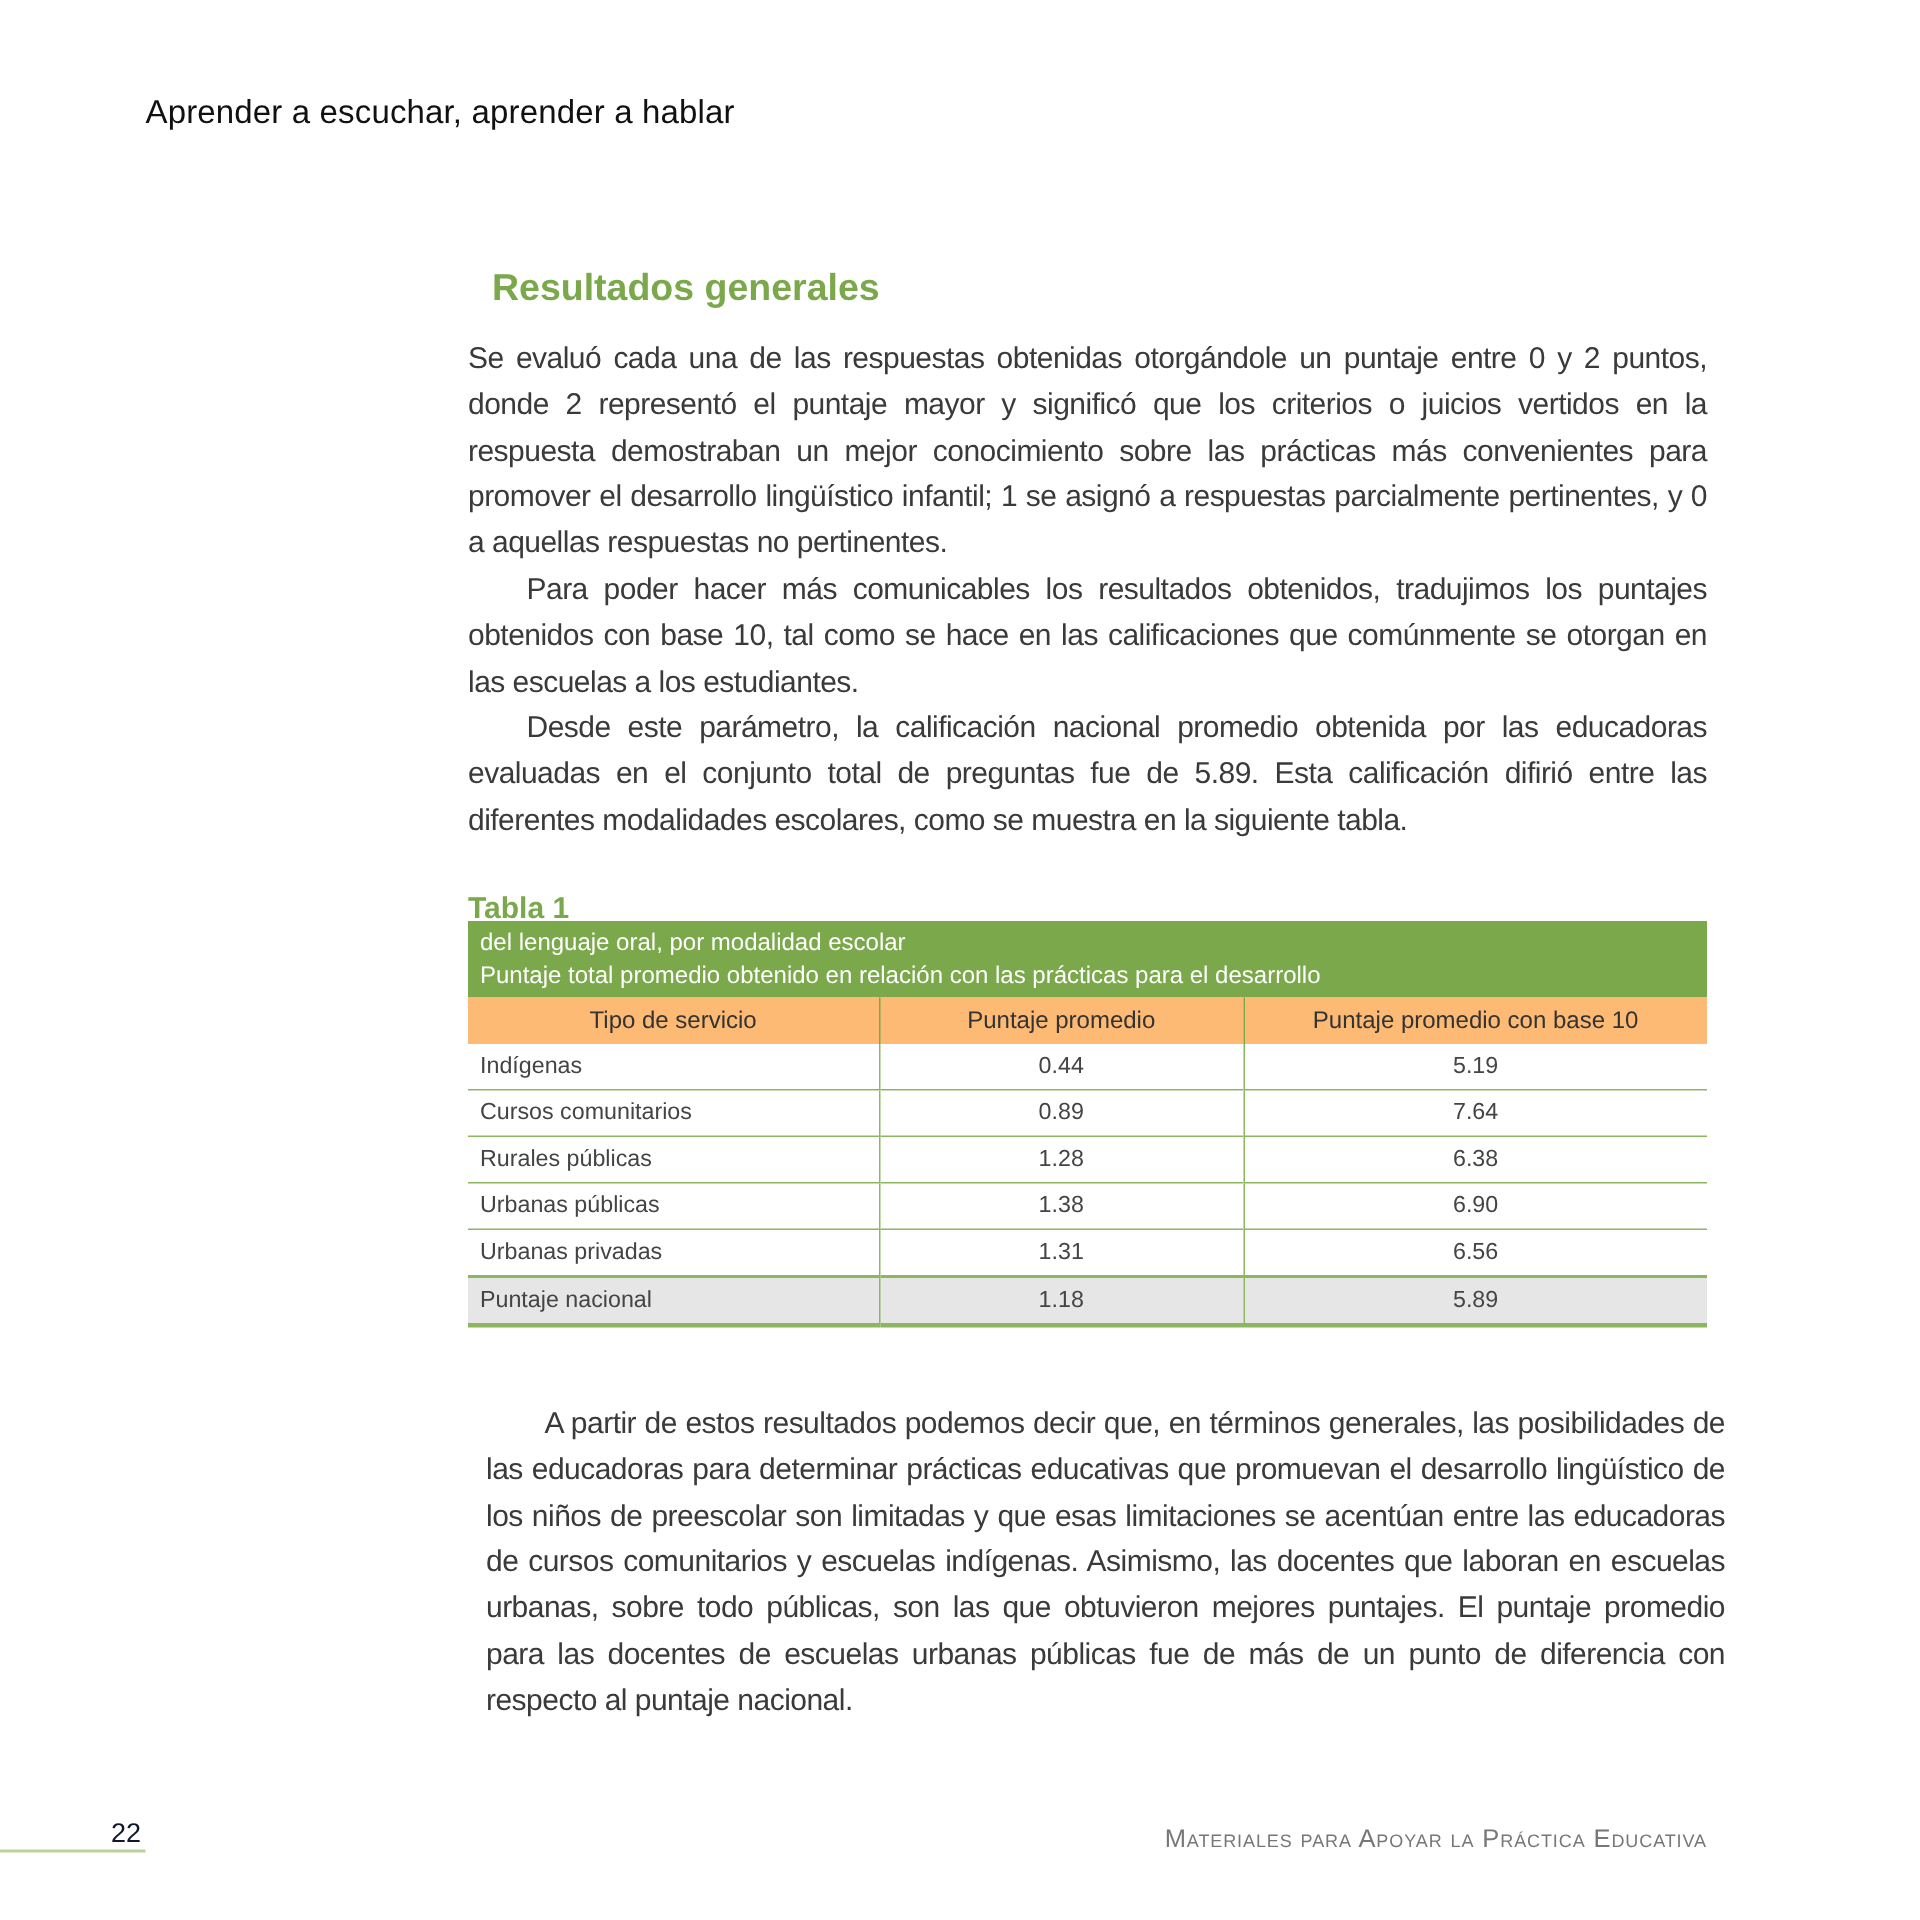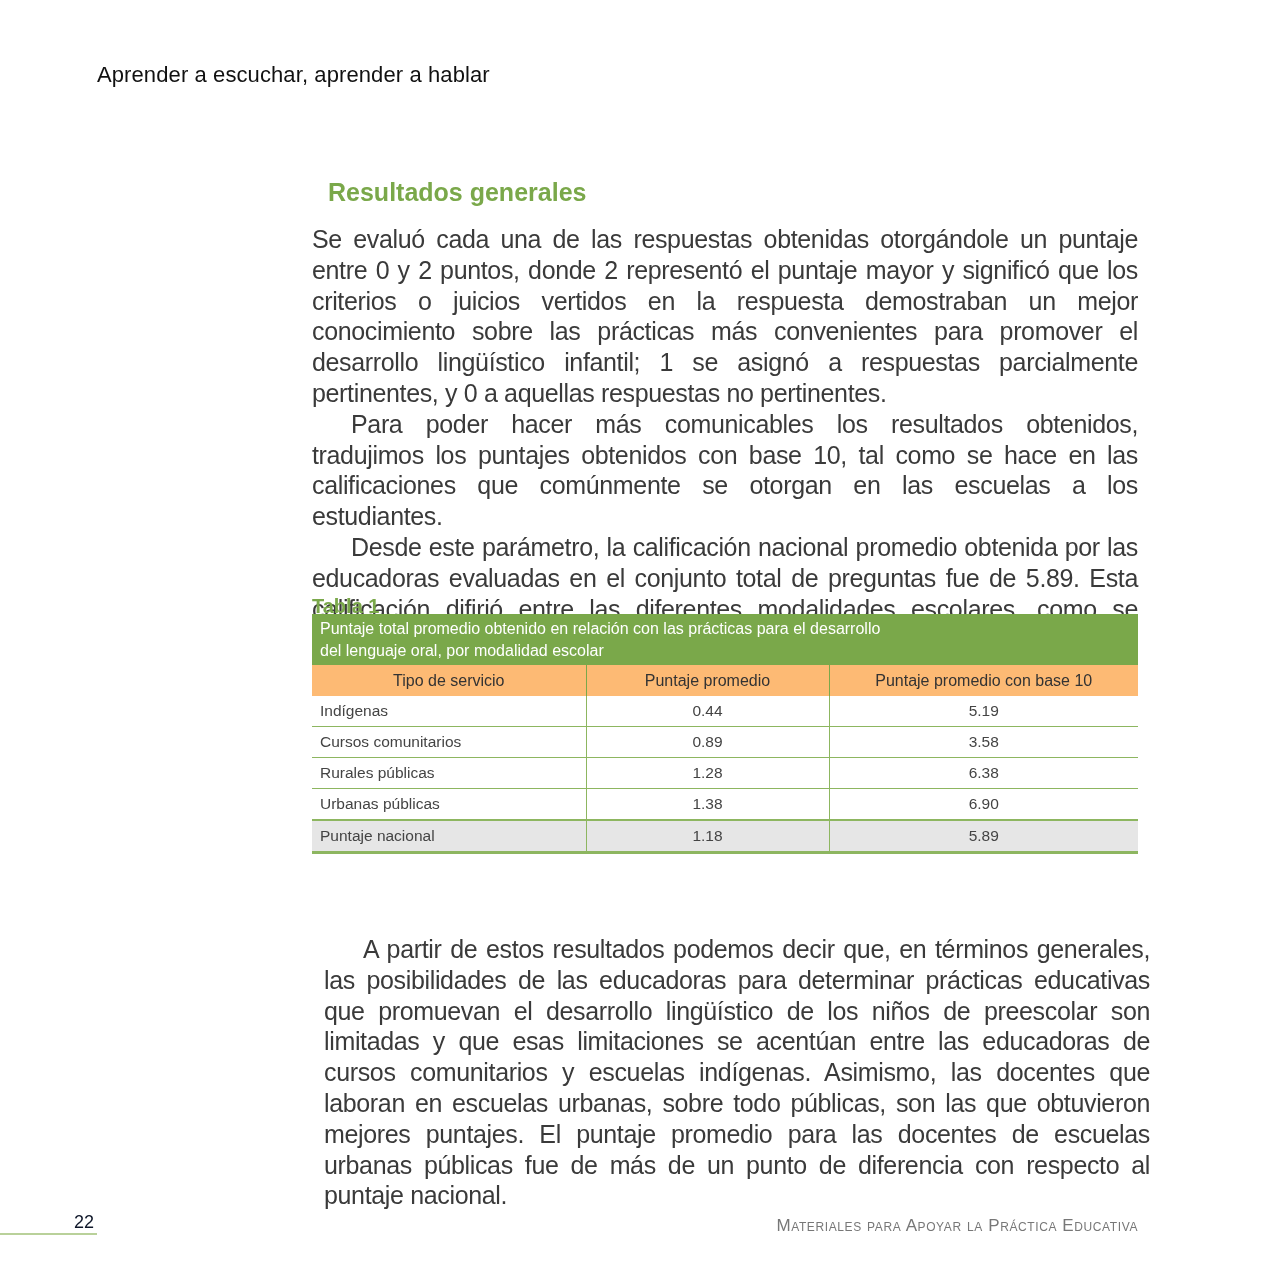--- a/index.html
+++ b/index.html
@@ -2,21 +2,21 @@
 <html><head>
 <meta charset="utf-8">
 <style>
   html, body { margin: 0; padding: 0; background: #ffffff; }
   body { width: 1280px; height: 1280px; position: relative; overflow: hidden; font-family: "Liberation Sans", sans-serif; }
 
   .running-head { position: absolute; left: 97px; top: 62px; font-size: 22px; color: #111; letter-spacing: 0.1px; }
 
   .content { position: absolute; left: 312px; top: 160px; width: 826px; }
   .section-title { font-size: 25px; font-weight: bold; color: #7aa84a; margin: 16px; line-height: 32px; }
-  .para { font-size: 25px; line-height: 30.8px; color: #3a3a3a; text-align: justify; margin: 0; letter-spacing: -0.35px; font-family: "Liberation Sans Narrow", "Liberation Sans", sans-serif; }
+  .para { font-size: 20px; line-height: 30.8px; color: #3a3a3a; text-align: justify; margin: 0; letter-spacing: -0.35px; font-family: "Liberation Sans Narrow", "Liberation Sans", sans-serif; }
   .para.indent { text-indent: 39px; }
 
   .table-block { position: absolute; left: 312px; top: 596px; width: 826px; }
   .table-label { font-size: 20px; font-weight: bold; color: #7aa84a; line-height: 20px; height: 18px; overflow: hidden; }
   .table-caption { background: #7aa84a; color: #ffffff; font-size: 16px; line-height: 22px; padding: 4px 8px 3px 8px; }
   table.data { width: 100%; border-collapse: collapse; font-size: 15.5px; }
   table.data th { background: #fdba74; color: #333; font-weight: normal; height: 31px; padding: 0; font-size: 16px; border-left: 1px solid #7aa84a; }
   table.data th:first-child { border-left: none; }
   table.data td { height: 30px; padding: 0; color: #444; border-top: 1px solid #8db660; border-left: 1px solid #8db660; }
   table.data td:first-child { border-left: none; padding-left: 8px; text-align: left; }
@@ -39,22 +39,22 @@
 <div class="content">
   <h2 class="section-title">Resultados generales</h2>
   <p class="para">Se evaluó cada una de las respuestas obtenidas otorgándole un puntaje entre 0 y 2 puntos, donde 2 representó el puntaje mayor y significó que los criterios o juicios vertidos en la respuesta demostraban un mejor conocimiento sobre las prácticas más convenientes para promover el desarrollo lingüístico infantil; 1 se asignó a respuestas parcialmente pertinentes, y 0 a aquellas respuestas no pertinentes.</p>
   <p class="para indent">Para poder hacer más comunicables los resultados obtenidos, tradujimos los puntajes obtenidos con base 10, tal como se hace en las calificaciones que comúnmente se otorgan en las escuelas a los estudiantes.</p>
   <p class="para indent">Desde este parámetro, la calificación nacional promedio obtenida por las educadoras evaluadas en el conjunto total de preguntas fue de 5.89. Esta calificación difirió entre las diferentes modalidades escolares, como se muestra en la siguiente tabla.</p>
 </div>
 
 <div class="table-block">
   <div class="table-label">Tabla 1</div>
   <div class="table-caption">
+    <div>del lenguaje oral, por modalidad escolar</div>
     <div>Puntaje total promedio obtenido en relación con las prácticas para el desarrollo</div>
-    <div>del lenguaje oral, por modalidad escolar</div>
   </div>
   <table class="data">
     <colgroup>
         <col class="c1">
         <col class="c2">
         <col class="c3">
       </colgroup>
     <thead>
       <tr>
         <th>Tipo de servicio</th>
@@ -64,31 +64,36 @@
     </thead>
     <tbody>
       <tr>
         <td>Indígenas</td>
         <td class="num">0.44</td>
         <td class="num">5.19</td>
       </tr>
       <tr>
         <td>Cursos comunitarios</td>
         <td class="num">0.89</td>
-        <td class="num">3.58</td>
+        <td class="num">7.64</td>
       </tr>
       <tr>
         <td>Rurales públicas</td>
         <td class="num">1.28</td>
         <td class="num">6.38</td>
       </tr>
       <tr>
         <td>Urbanas públicas</td>
         <td class="num">1.38</td>
         <td class="num">6.90</td>
+      </tr>
+      <tr>
+        <td>Urbanas privadas</td>
+        <td class="num">1.31</td>
+        <td class="num">6.56</td>
       </tr>
       <tr class="total">
         <td>Puntaje nacional</td>
         <td class="num">1.18</td>
         <td class="num">5.89</td>
       </tr>
     </tbody>
   </table>
 </div>
 

